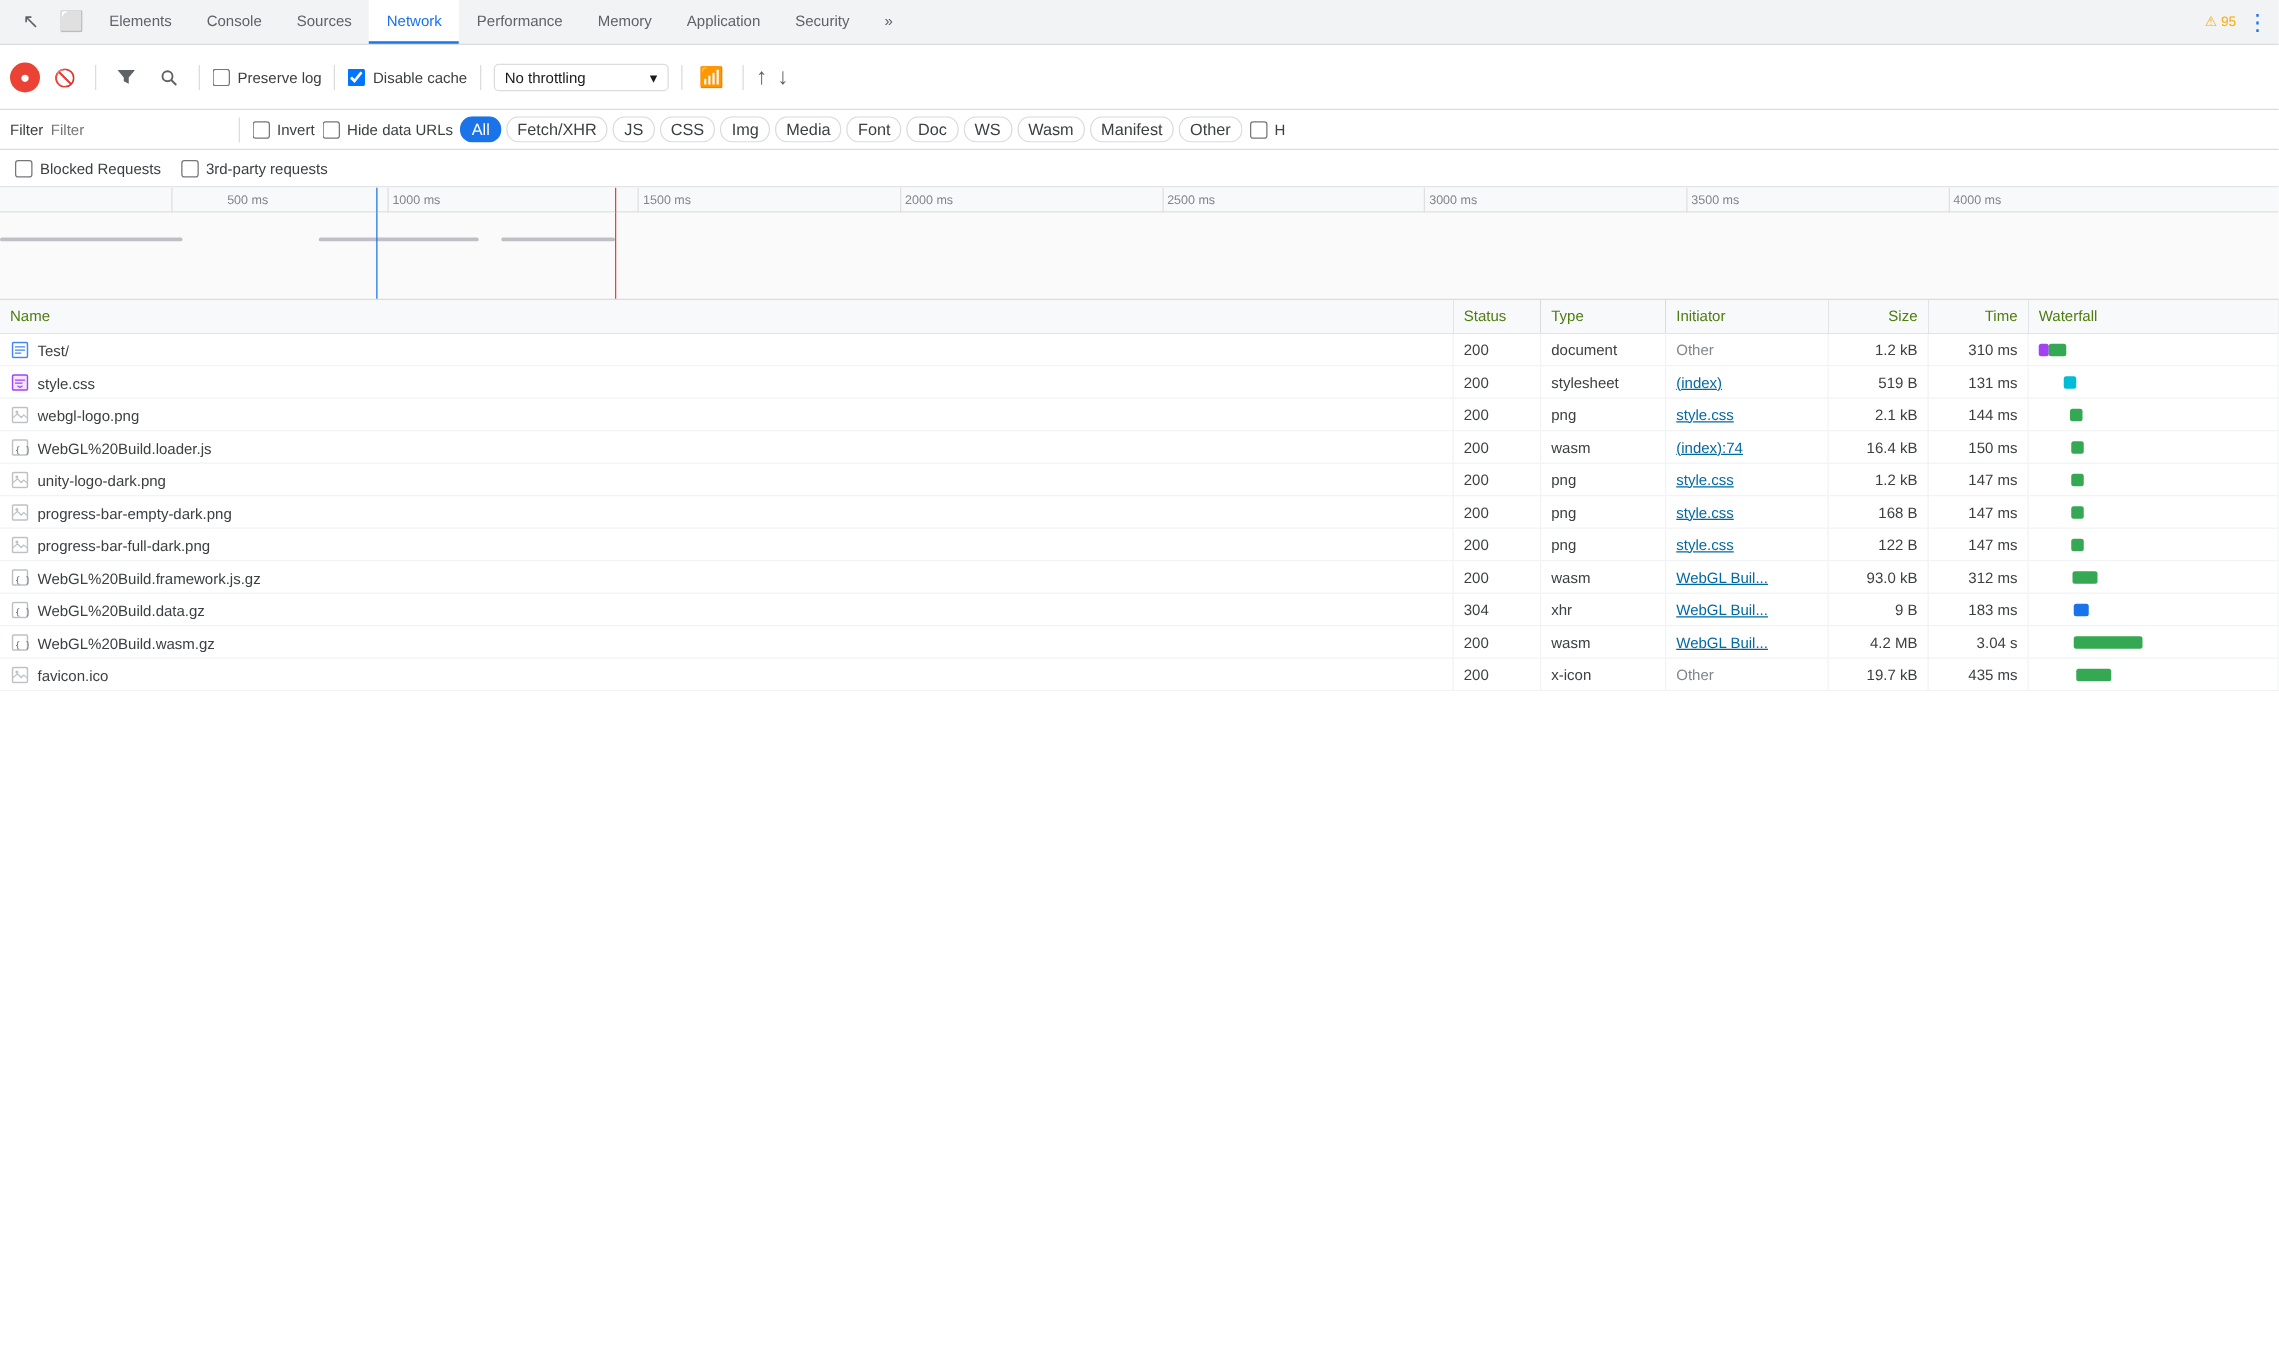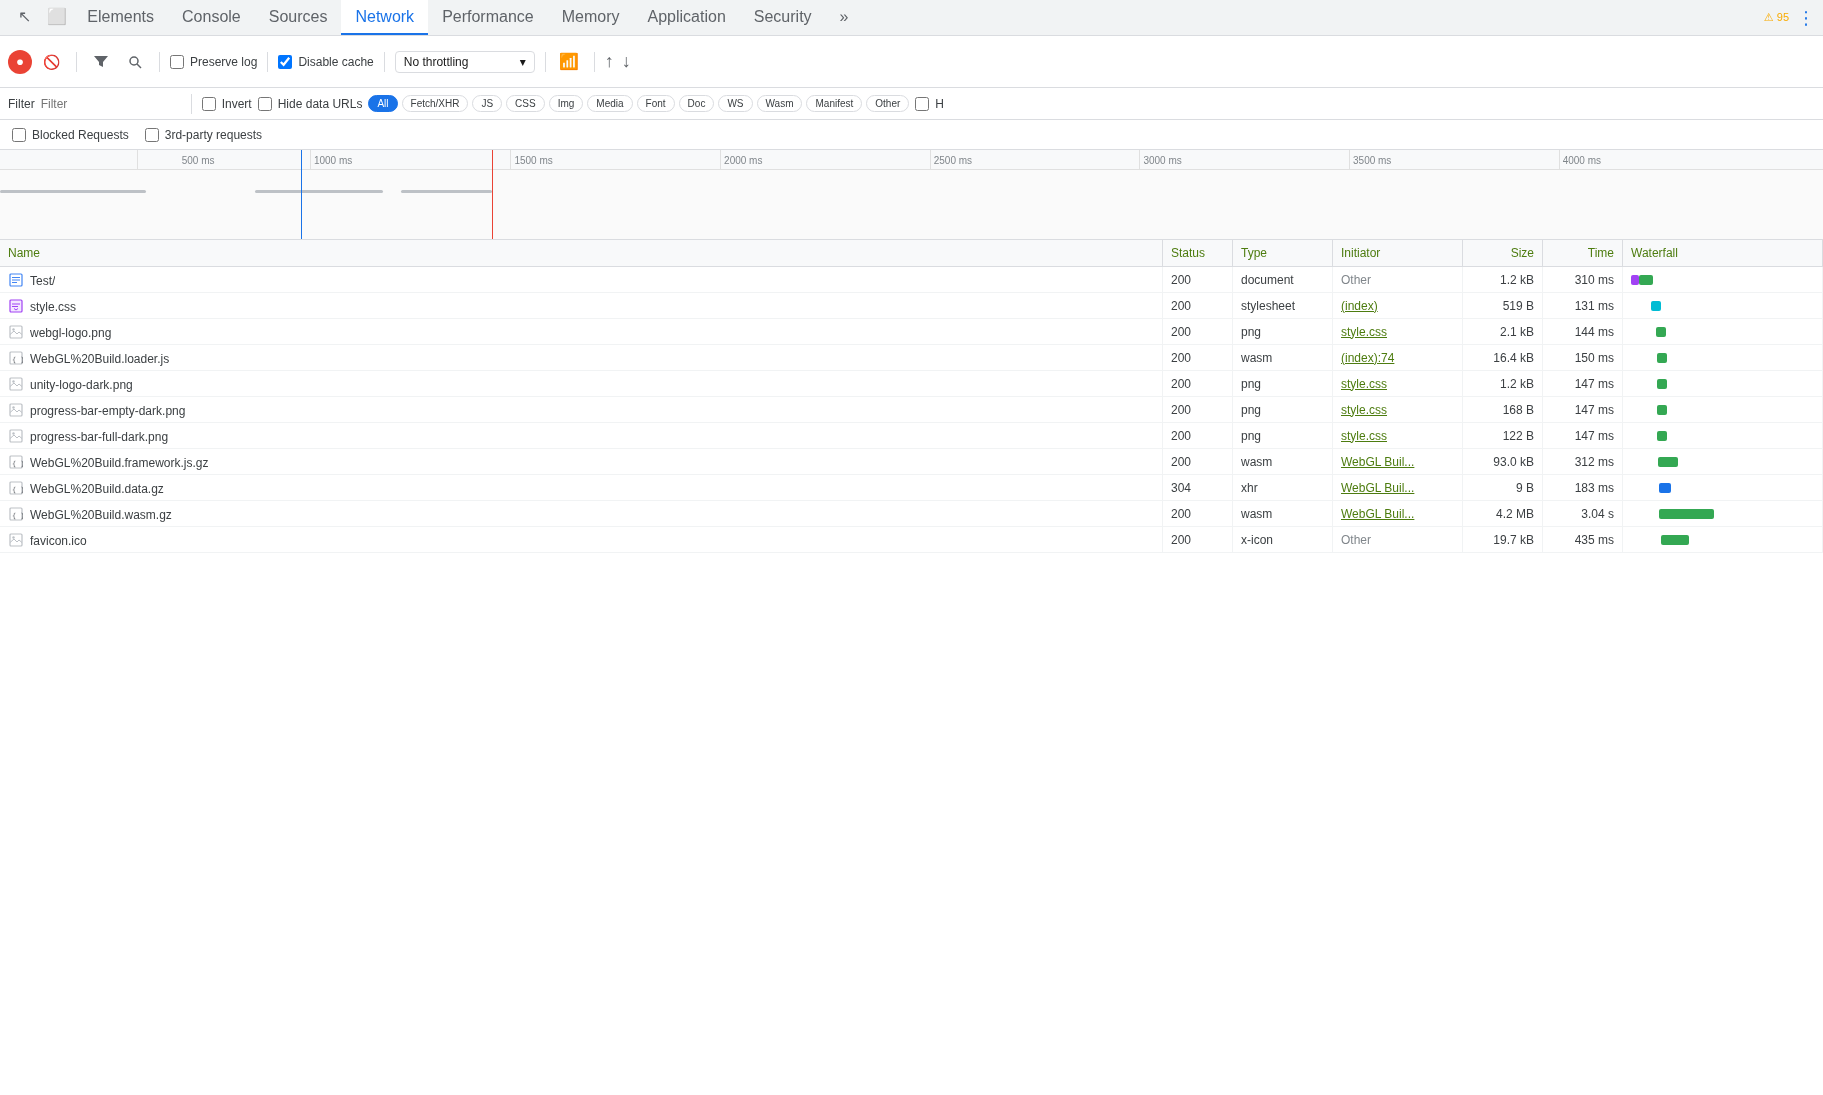--- a/index.html
+++ b/index.html
@@ -5,21 +5,21 @@
     * { box-sizing: border-box; margin: 0; padding: 0; }
     body { font-family: -apple-system, 'Segoe UI', Arial, sans-serif; font-size: 12px; background: #fff; color: #1a1a1a; overflow: hidden; }
 
     
     .tab-bar {
       display: flex; align-items: stretch; border-bottom: 1px solid #dadce0;
       background: #f1f3f4; height: 36px; padding-left: 8px;
     }
     .tab-item {
       display: flex; align-items: center; padding: 0 14px; cursor: pointer;
-      font-size: 16px; color: #5f6368; border-bottom: 2px solid transparent;
+      font-size: 12px; color: #5f6368; border-bottom: 2px solid transparent;
       white-space: nowrap; height: 100%;
     }
     .tab-item.active { color: #1a73e8; border-bottom: 2px solid #1a73e8; background: #fff; }
     .tab-extras { margin-left: auto; display: flex; align-items: center; padding-right: 8px; gap: 8px; }
     .tab-extras .warn { color: #f9ab00; font-size: 11px; }
 
     
     .toolbar {
       display: flex; align-items: center; height: 52px; padding: 0 8px;
       border-bottom: 1px solid #dadce0; gap: 6px; flex-wrap: nowrap;
@@ -42,21 +42,21 @@
     .upload-download { display: flex; gap: 8px; align-items: center; color: #5f6368; font-size: 16px; }
 
     
     .filter-bar {
       display: flex; align-items: center; height: 32px; padding: 0 8px;
       border-bottom: 1px solid #dadce0; gap: 6px; font-size: 12px;
     }
     .filter-input { border: none; outline: none; font-size: 12px; width: 140px; color: #3c4043; }
     .filter-chip {
       padding: 2px 8px; border-radius: 10px; border: 1px solid #dadce0;
-      cursor: pointer; font-size: 10px; color: #3c4043; background: #fff;
+      cursor: pointer; font-size: 13px; color: #3c4043; background: #fff;
     }
     .filter-chip.active { background: #1a73e8; color: #fff; border-color: #1a73e8; }
 
     
     .blocked-bar {
       display: flex; align-items: center; height: 30px; padding: 0 12px;
       border-bottom: 1px solid #dadce0; gap: 16px;
     }
 
     
@@ -89,21 +89,21 @@
     .network-table .col-status { width: 70px; }
     .network-table .col-type { width: 100px; }
     .network-table .col-initiator { width: 130px; }
     .network-table .col-size { width: 80px; text-align: right; }
     .network-table .col-time { width: 80px; text-align: right; }
     .network-table .col-waterfall { width: 160px; }
 
     .name-cell { display: flex; align-items: flex-end; gap: 6px; overflow: hidden; }
     .file-icon { width: 16px; height: 16px; flex-shrink: 0; display: flex; align-items: center; justify-content: center; font-size: 10px; }
     .name-text { overflow: hidden; text-overflow: ellipsis; white-space: nowrap; }
-    .initiator-link { color: #4d7c0f; text-decoration: underline; cursor: pointer; }
+    .initiator-link { color: #0369a1; text-decoration: underline; cursor: pointer; }
     .size-right { text-align: right; }
 
     .waterfall-bar-container { position: relative; height: 16px; display: flex; align-items: center; }
     .wf-bar { height: 10px; border-radius: 2px; position: absolute; }
     .wf-green { background: #34a853; }
     .wf-teal { background: #00bcd4; }
     .wf-blue { background: #1a73e8; }
     .wf-purple { background: #a142f4; }
 
     .table-wrapper { overflow-y: auto; max-height: calc(1095px - 36px - 52px - 32px - 30px - 90px - 32px); }

